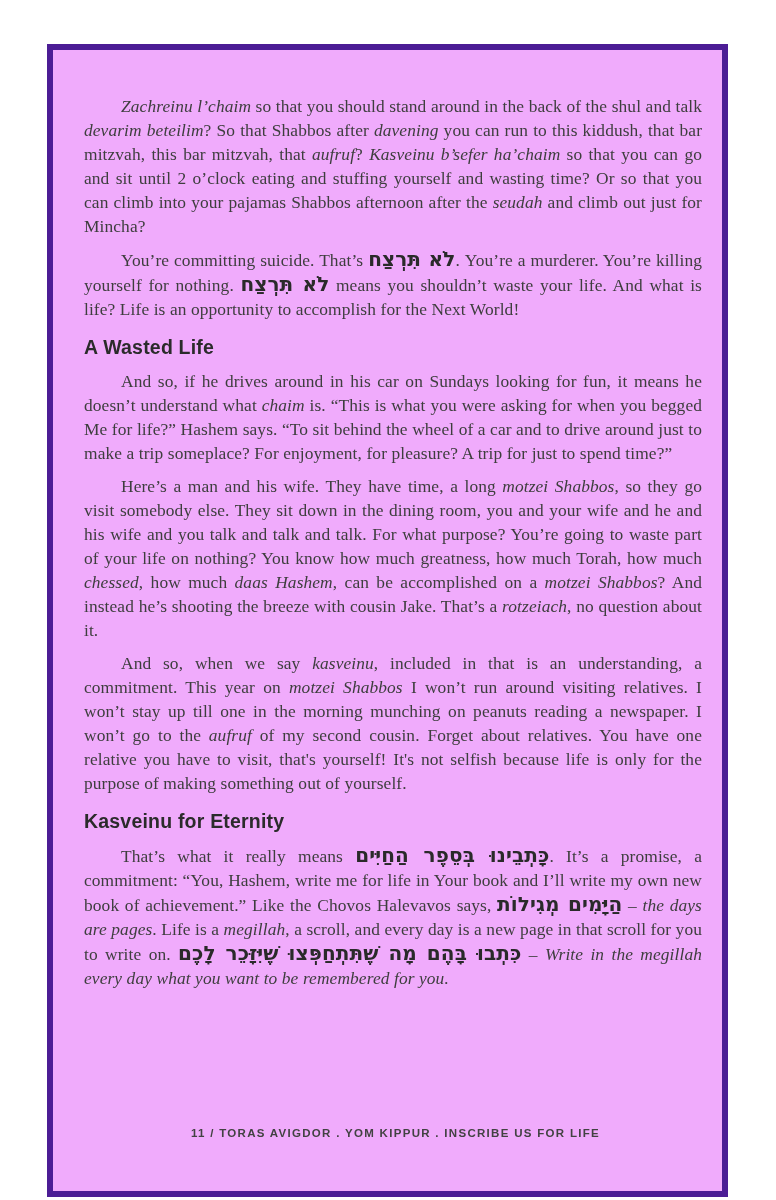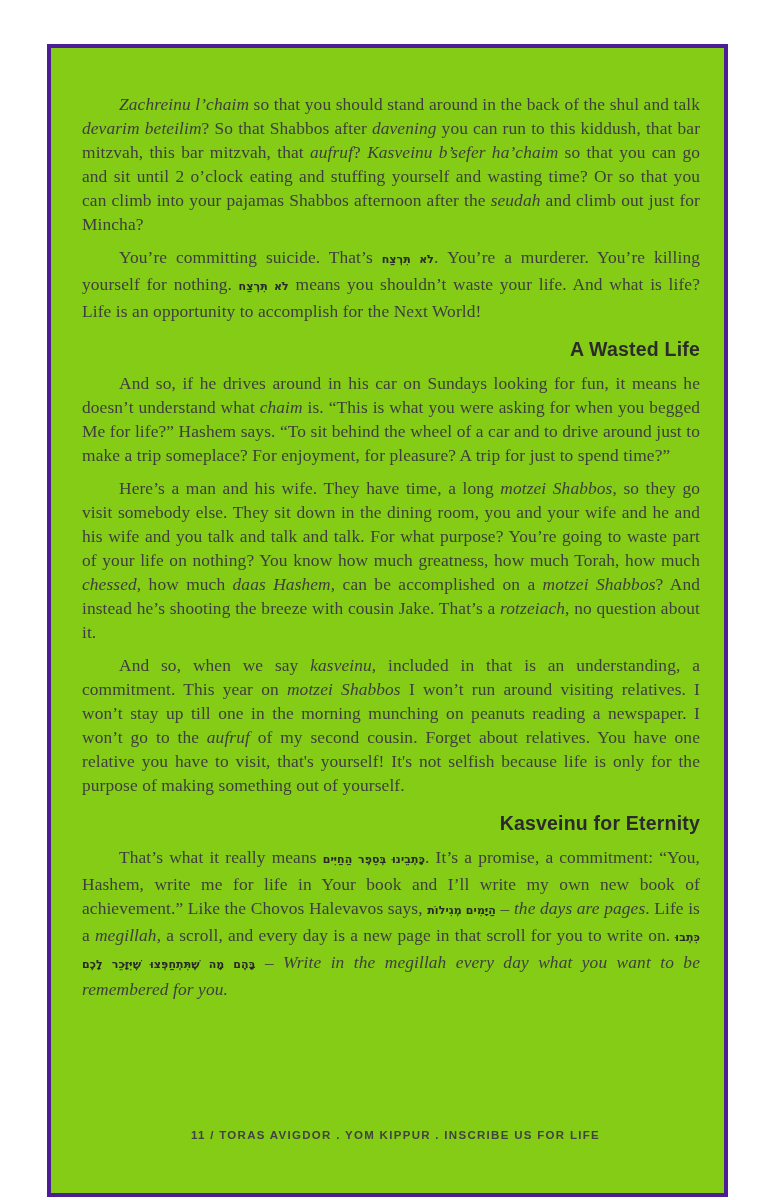--- a/index.html
+++ b/index.html
@@ -11,53 +11,53 @@
     overflow: hidden;
     font-family: "Liberation Serif", serif;
   }
   .page {
     position: absolute;
     left: 47px;
     top: 44px;
     width: 681px;
     height: 1153px;
     box-sizing: border-box;
-    background: #84cc16;
-    border: 4px solid #4c1d95;
+    background: #f0abfc;
+    border: 6px solid #4c1d95;
     padding: 44px 29px 0 31px;
   }
   .article-body {
     width: 618px;
   }
   p.body-para {
     margin: 0 0 9px 0;
     font-size: 17.4px;
     line-height: 24px;
     color: #3e3e3e;
     text-align: justify;
     text-indent: 37px;
     letter-spacing: 0.1px;
   }
   h3.section-heading {
     font-family: "Liberation Sans", sans-serif;
     font-weight: 700;
     font-size: 19.5px;
     line-height: 22px;
     color: #2b2b2b;
-    text-align: right;
+    text-align: left;
     margin: 15px 0 11px 0;
     letter-spacing: 0.2px;
   }
   .run-italic {
     font-style: italic;
   }
   .run-hebrew {
     font-family: "DejaVu Sans", sans-serif;
     font-weight: 700;
-    font-size: 11px;
+    font-size: 20px;
     color: #2a2a2a;
     unicode-bidi: isolate;
     direction: rtl;
   }
   .page-footer {
     position: absolute;
     left: 16px;
     right: 0;
     bottom: 52px;
     text-align: center;

